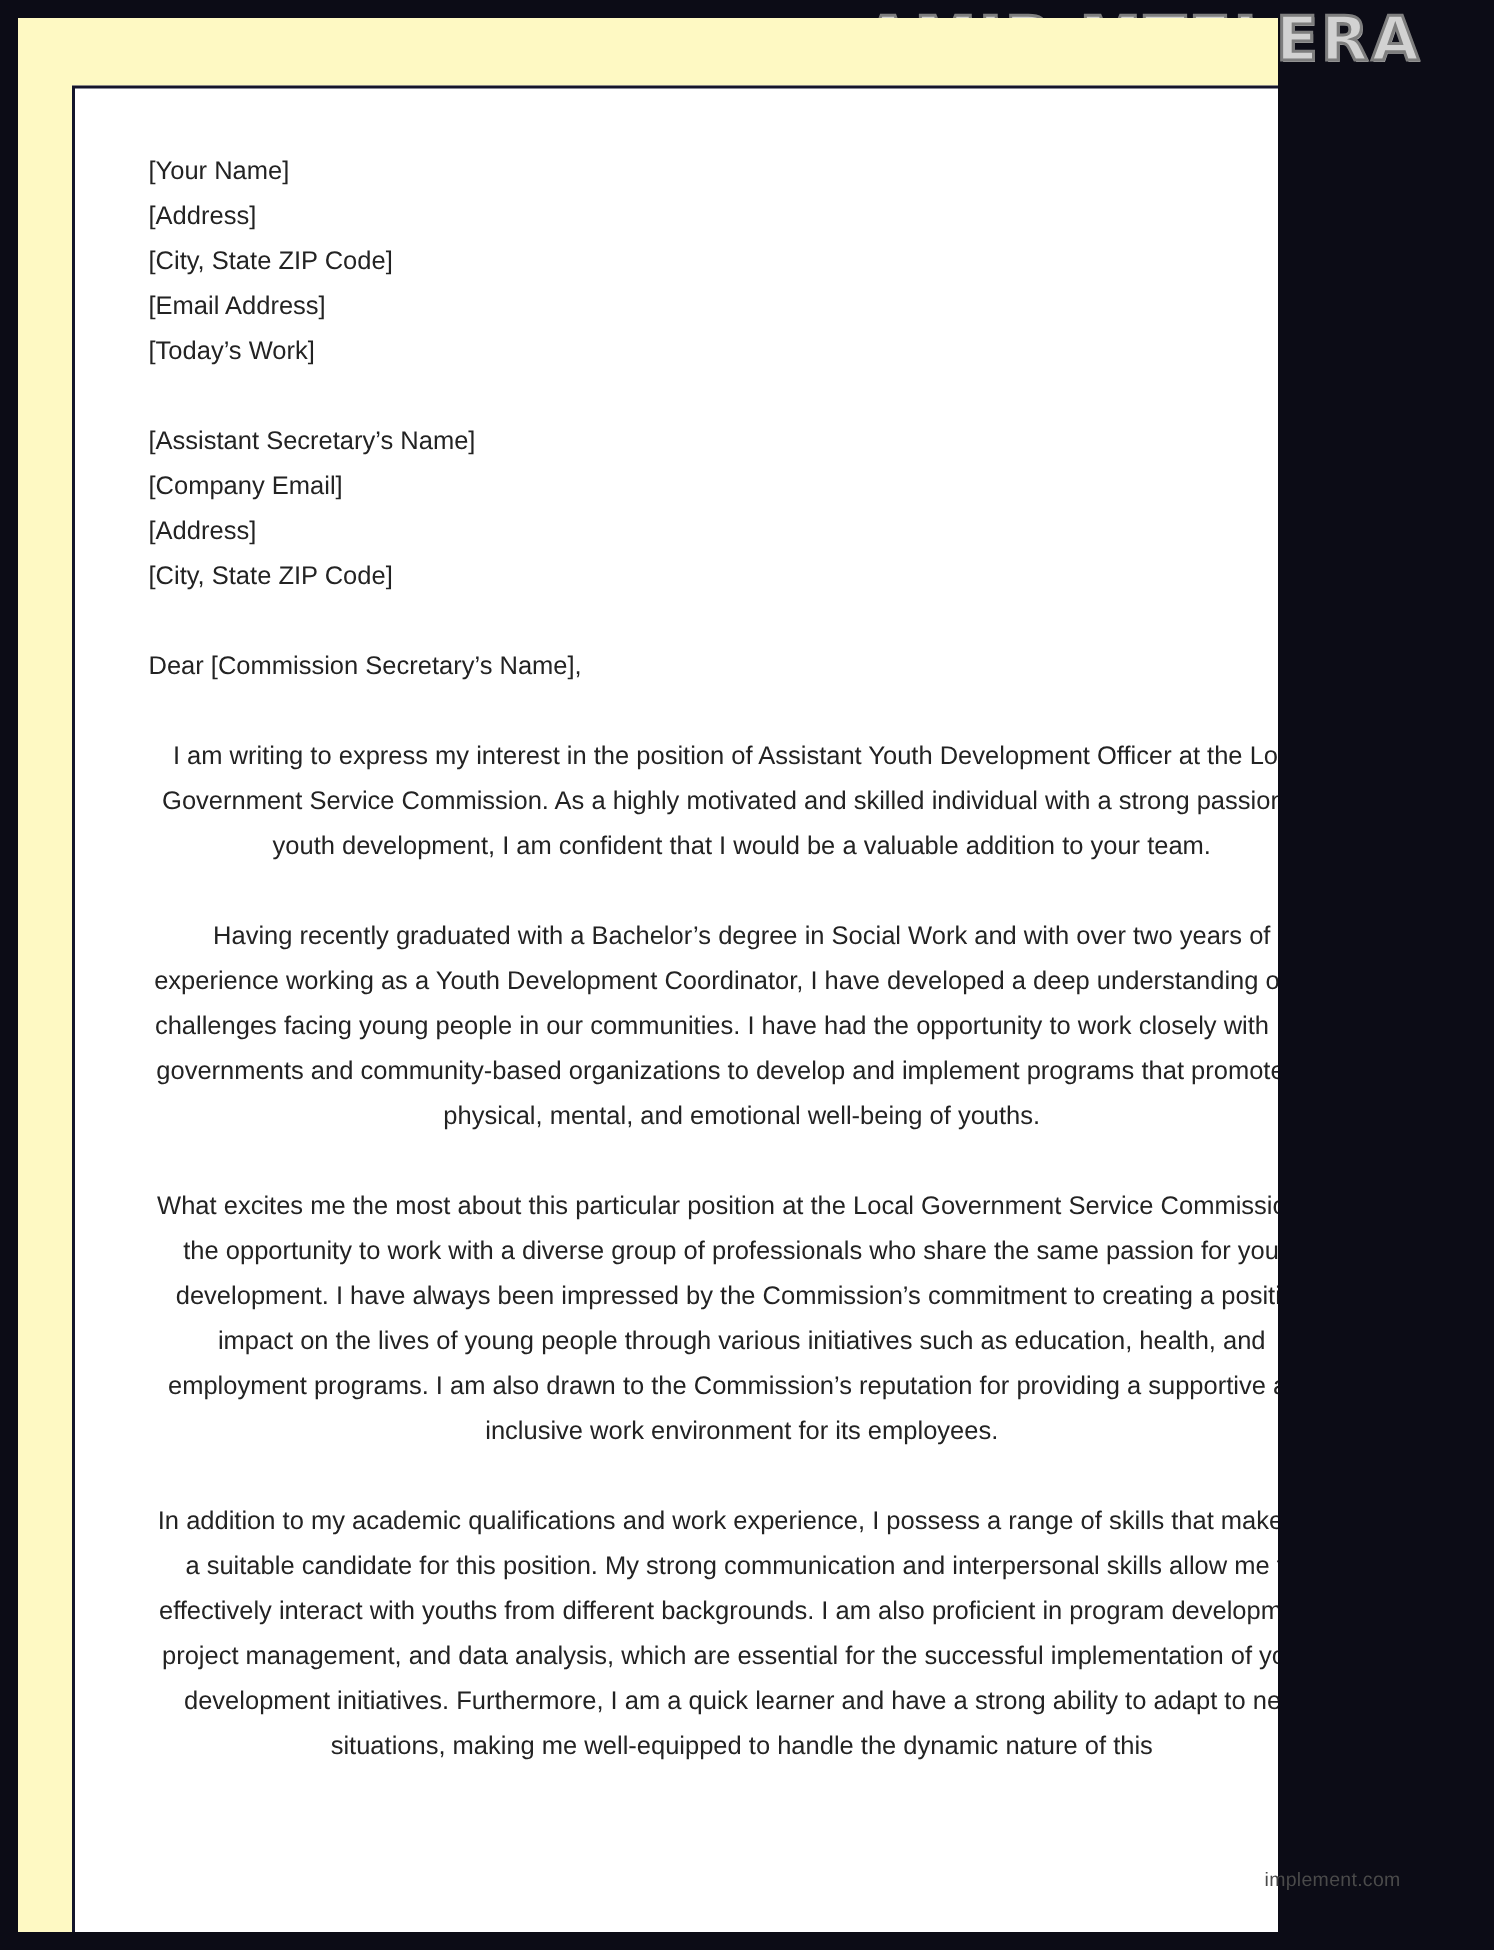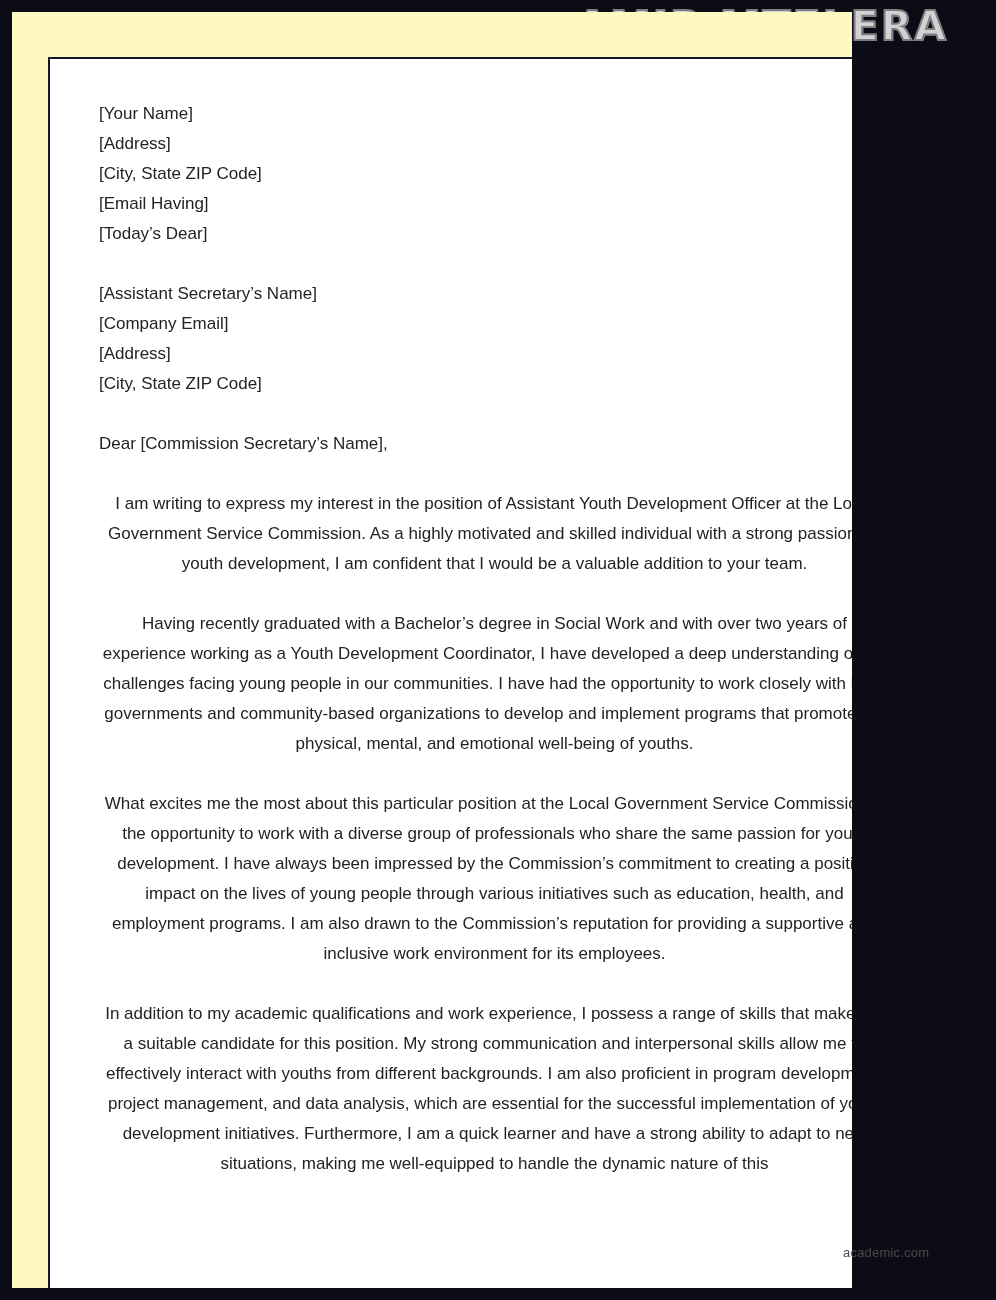--- a/index.html
+++ b/index.html
@@ -66,22 +66,22 @@
 <div class="brand">AMIR MTELERA</div>
 
 <div class="frame">
   <div class="page">
     <div class="page-inner">
 
       <div class="block">
         <div>[Your Name]</div>
         <div>[Address]</div>
         <div>[City, State ZIP Code]</div>
-        <div>[Email Having]</div>
-        <div>[Today’s Dear]</div>
+        <div>[Email Address]</div>
+        <div>[Today’s Work]</div>
       </div>
 
       <div class="block">
         <div>[Assistant Secretary’s Name]</div>
         <div>[Company Email]</div>
         <div>[Address]</div>
         <div>[City, State ZIP Code]</div>
       </div>
 
       <div class="block">
@@ -90,13 +90,13 @@
 
       <p class="para">I am writing to express my interest in the position of Assistant Youth Development Officer at the Local Government Service Commission. As a highly motivated and skilled individual with a strong passion for youth development, I am confident that I would be a valuable addition to your team.</p>
       <p class="para">Having recently graduated with a Bachelor’s degree in Social Work and with over two years of experience working as a Youth Development Coordinator, I have developed a deep understanding of the challenges facing young people in our communities. I have had the opportunity to work closely with local governments and community-based organizations to develop and implement programs that promote the physical, mental, and emotional well-being of youths.</p>
       <p class="para">What excites me the most about this particular position at the Local Government Service Commission is the opportunity to work with a diverse group of professionals who share the same passion for youth development. I have always been impressed by the Commission’s commitment to creating a positive impact on the lives of young people through various initiatives such as education, health, and employment programs. I am also drawn to the Commission’s reputation for providing a supportive and inclusive work environment for its employees.</p>
       <p class="para">In addition to my academic qualifications and work experience, I possess a range of skills that make me a suitable candidate for this position. My strong communication and interpersonal skills allow me to effectively interact with youths from different backgrounds. I am also proficient in program development, project management, and data analysis, which are essential for the successful implementation of youth development initiatives. Furthermore, I am a quick learner and have a strong ability to adapt to new situations, making me well-equipped to handle the dynamic nature of this</p>
 
     </div>
   </div>
 </div>
 
-<div class="watermark">academic.com</div>
+<div class="watermark">implement.com</div>
 
 </body></html>

